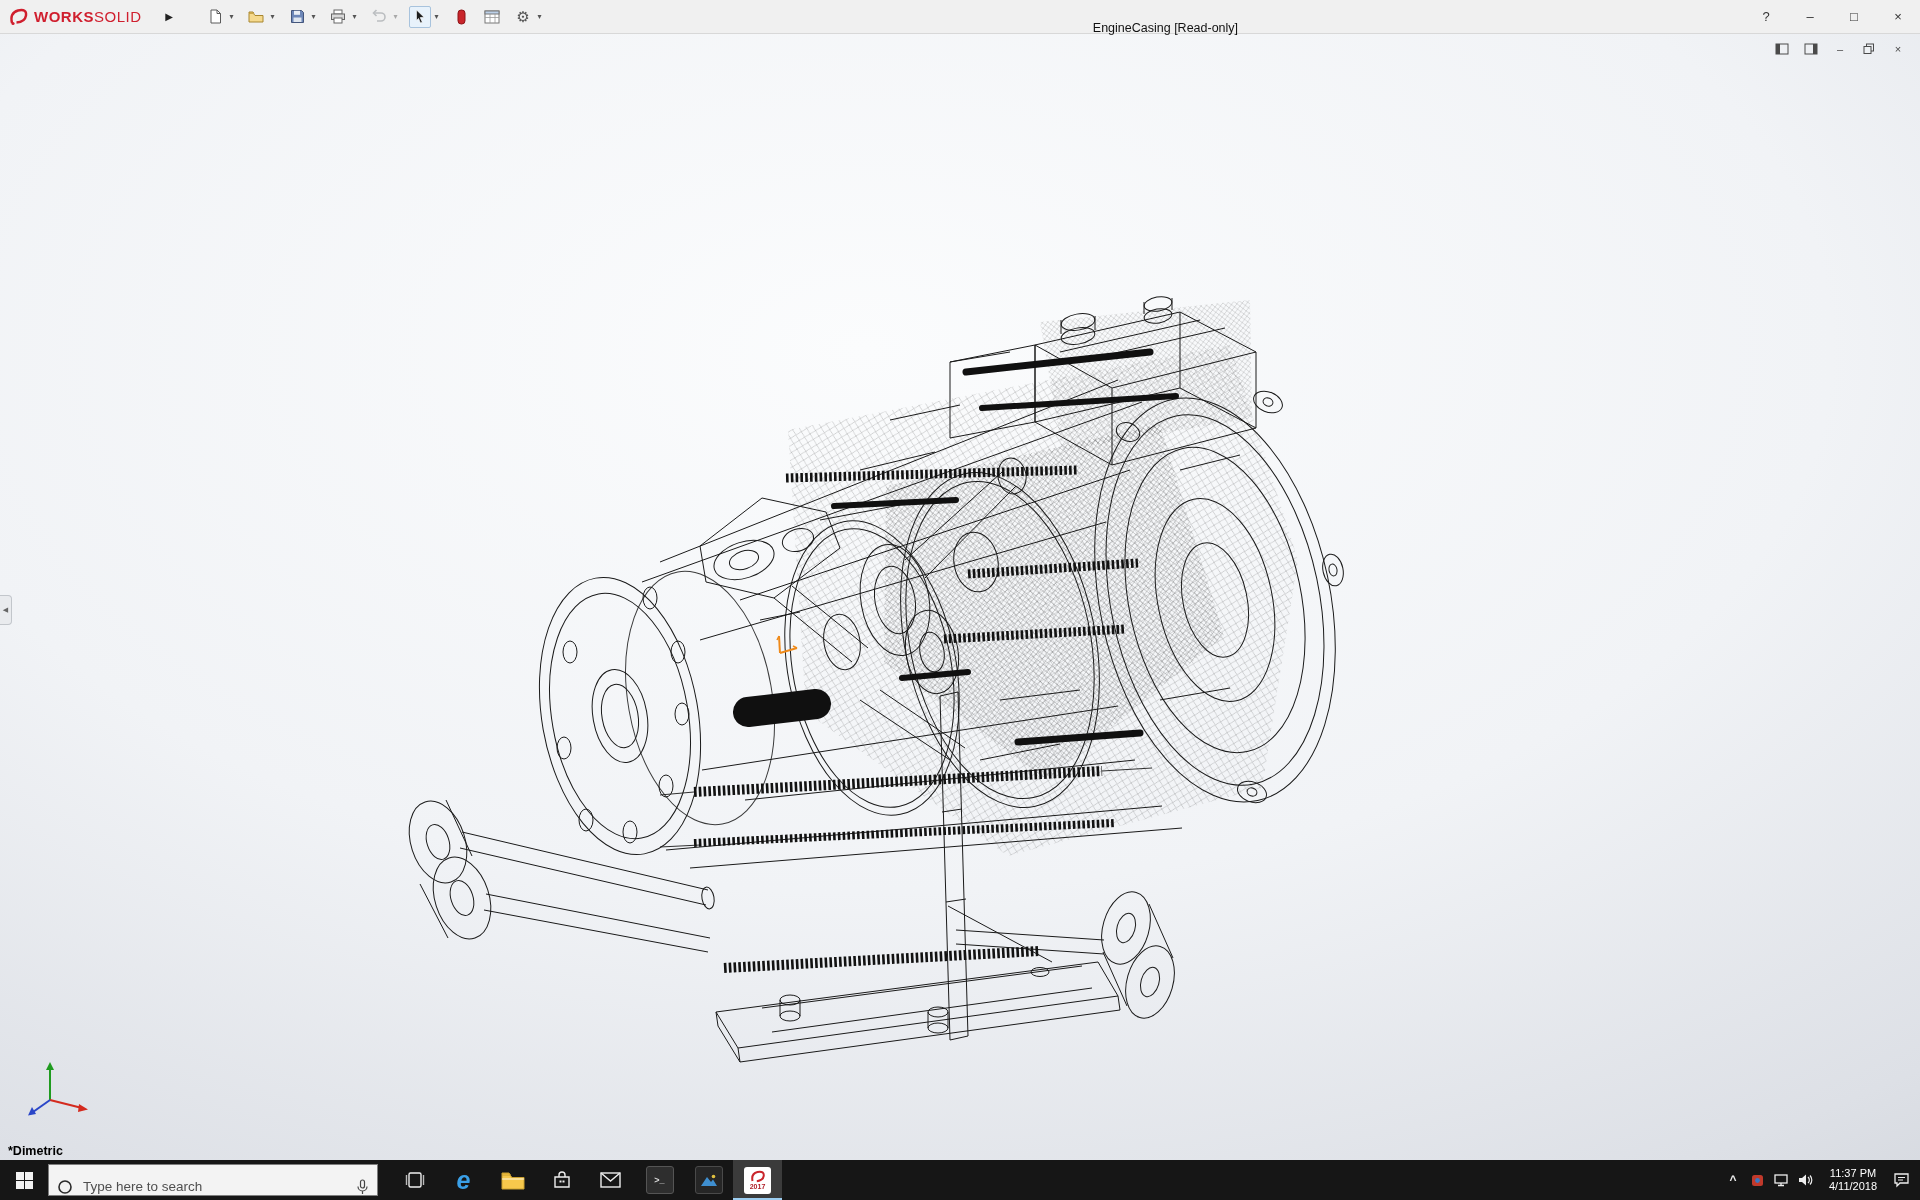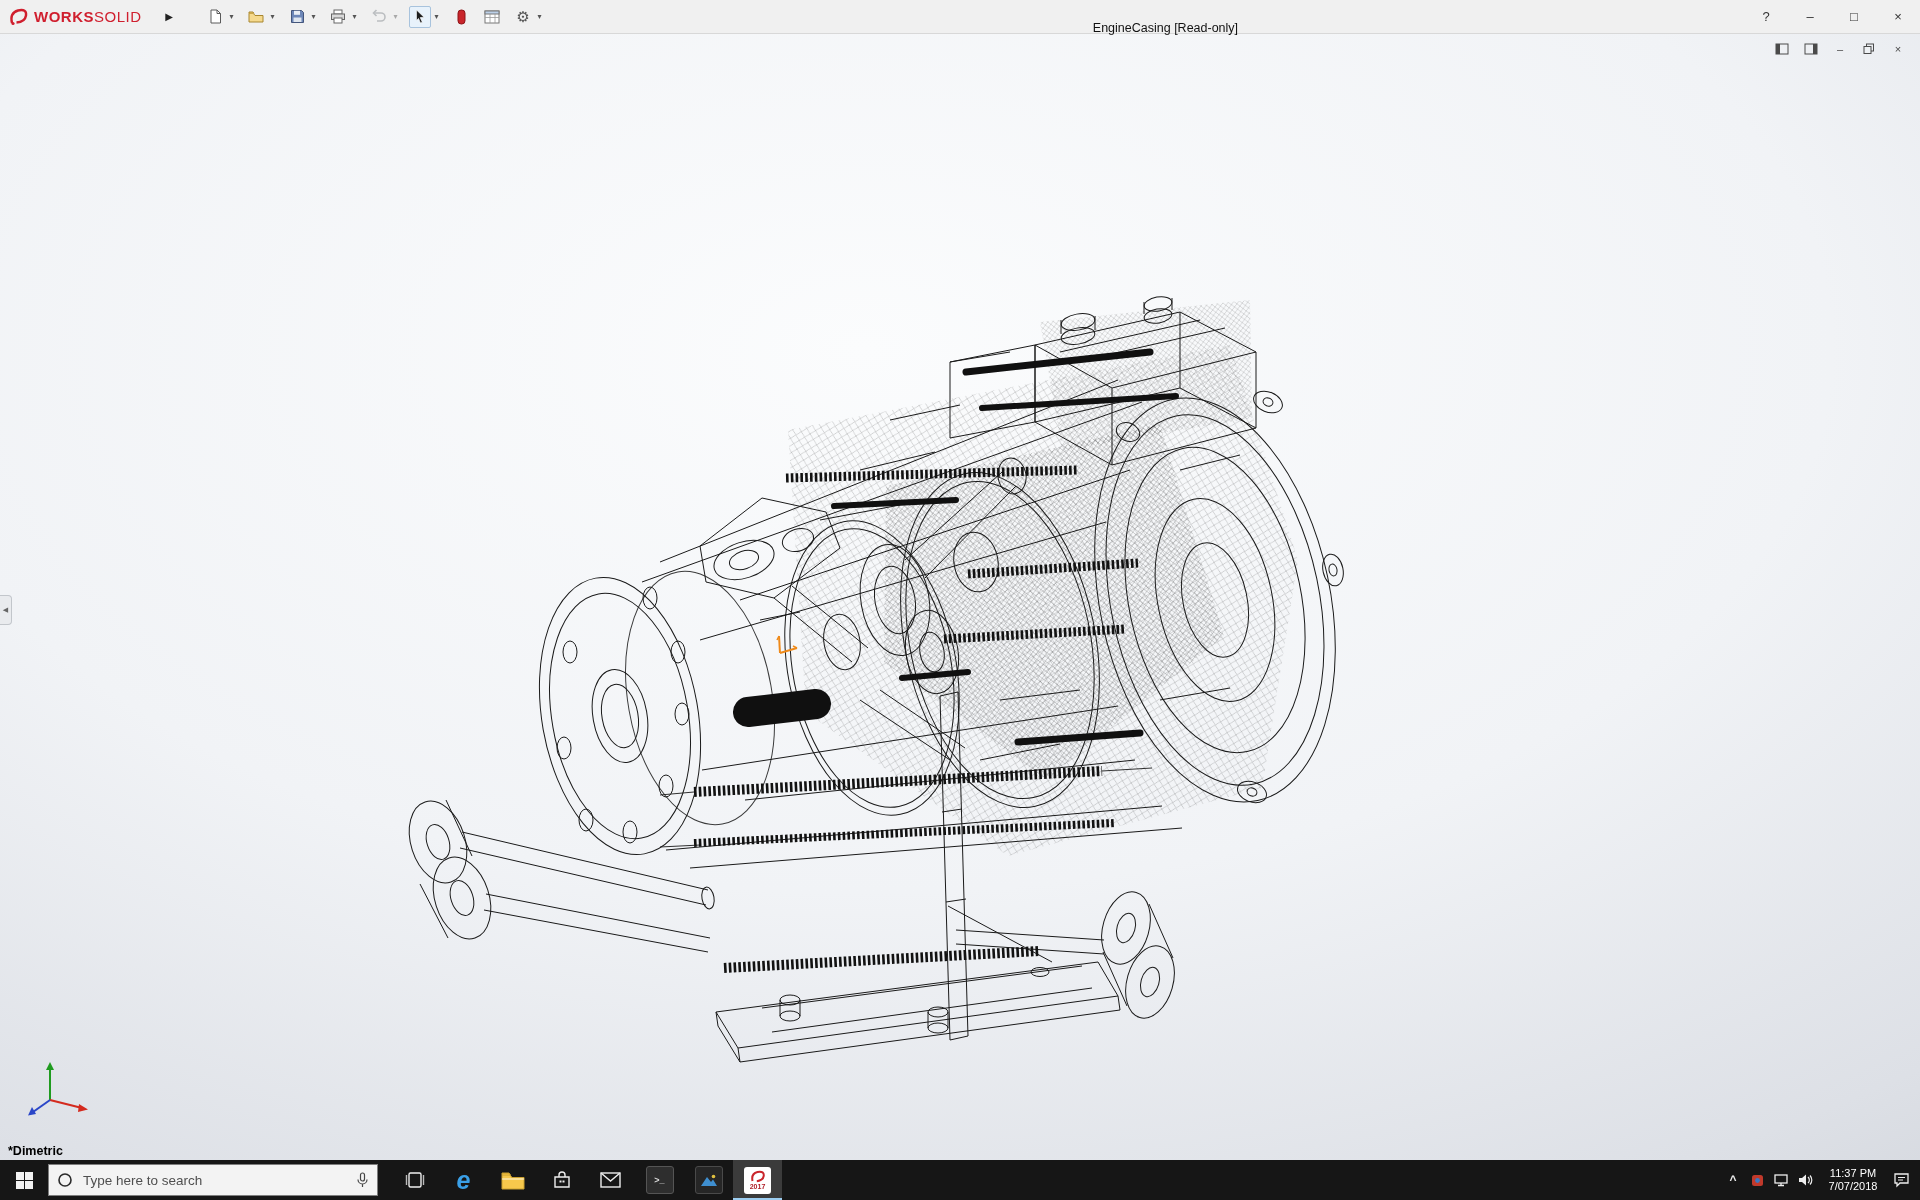--- a/index.html
+++ b/index.html
@@ -41,21 +41,21 @@
   .view-label{position:absolute;left:8px;bottom:2px;font-size:12.5px;font-weight:700;color:#000;z-index:6;}
 
   
   .taskbar{position:absolute;left:0;right:0;bottom:0;height:40px;background:#161616;
     display:flex;align-items:center;z-index:50;}
   .tb-btn{width:48px;height:40px;border:0;background:transparent;display:grid;place-items:center;
     padding:0;cursor:pointer;}
   .tb-btn.app{width:49px;}
   .tb-btn.active{background:rgba(255,255,255,.16);box-shadow:inset 0 -2px 0 #9ccdf0;}
   .searchbox{width:330px;height:32px;margin:4px 12px 4px 0;background:#f3f3f3;border:1px solid #7d7d7d;
-    display:flex;align-items:center;gap:8px;padding:0 8px;box-sizing:border-box;}
+    display:flex;align-items:flex-end;gap:8px;padding:0 8px;box-sizing:border-box;}
   .searchbox input{flex:1;border:0;background:transparent;font-size:13.5px;color:#333;outline:none;
     font-family:"Liberation Sans",sans-serif;}
   .searchbox input::placeholder{color:#4f4f4f;opacity:1;}
   .edge-e{font-style:italic;font-weight:700;font-size:25px;color:#3aa0e8;line-height:1;}
   .term-tile{width:26px;height:26px;background:#2e2e2e;border:1px solid #555;border-radius:3px;
     color:#ddd;font-size:9px;font-weight:700;display:grid;place-items:center;}
   .photos-tile{width:26px;height:26px;background:#262626;border:1px solid #4a4a4a;border-radius:3px;
     display:grid;place-items:center;}
   .sw-tile{width:27px;height:27px;background:#fff;border-radius:3px;display:flex;flex-direction:column;
     align-items:center;justify-content:center;gap:0;}
@@ -451,21 +451,21 @@
         </svg>
       </button>
       <button class="tray-btn">
         <svg width="16" height="14" viewBox="0 0 16 14">
           <polygon points="2,5 5,5 9,1.5 9,12.5 5,9 2,9" fill="#eee"></polygon>
           <path d="M11 4a4 4 0 0 1 0 6M13 2.5a6.5 6.5 0 0 1 0 9" fill="none" stroke="#eee" stroke-width="1.2"></path>
         </svg>
       </button>
       <div class="clock">
         <div>11:37 PM</div>
-        <div>7/07/2018</div>
+        <div>4/11/2018</div>
       </div>
       <button class="tray-btn">
         <svg width="17" height="16" viewBox="0 0 17 16">
           <path d="M2 2h13v9h-8l-3 3v-3H2z" fill="none" stroke="#eee" stroke-width="1.3"></path>
           <path d="M5 5.5h7M5 8h5" stroke="#eee" stroke-width="1.1"></path>
         </svg>
       </button>
     </div>
   </footer>
 

